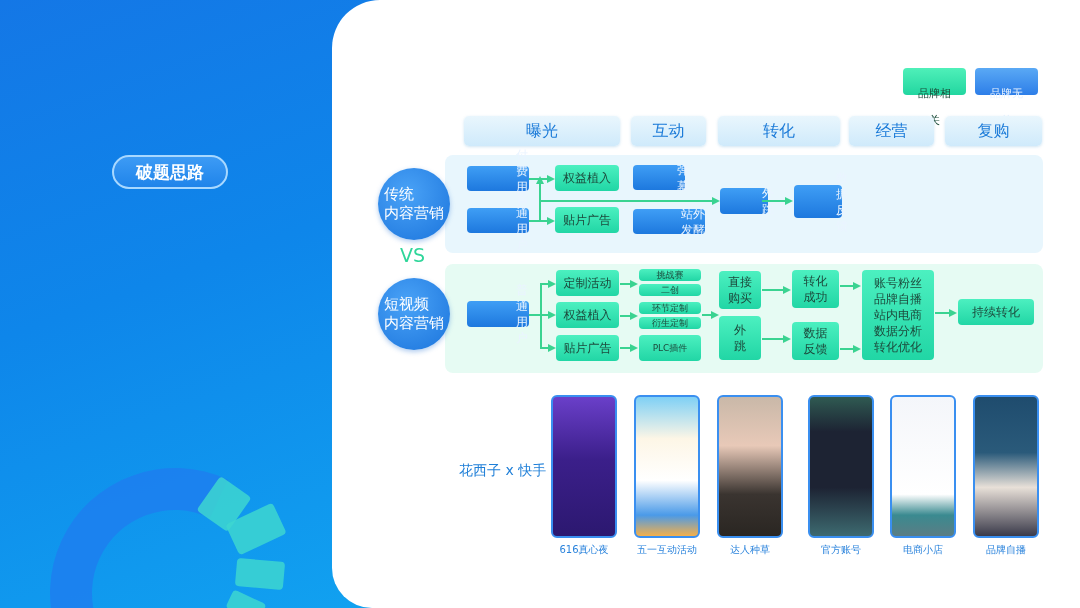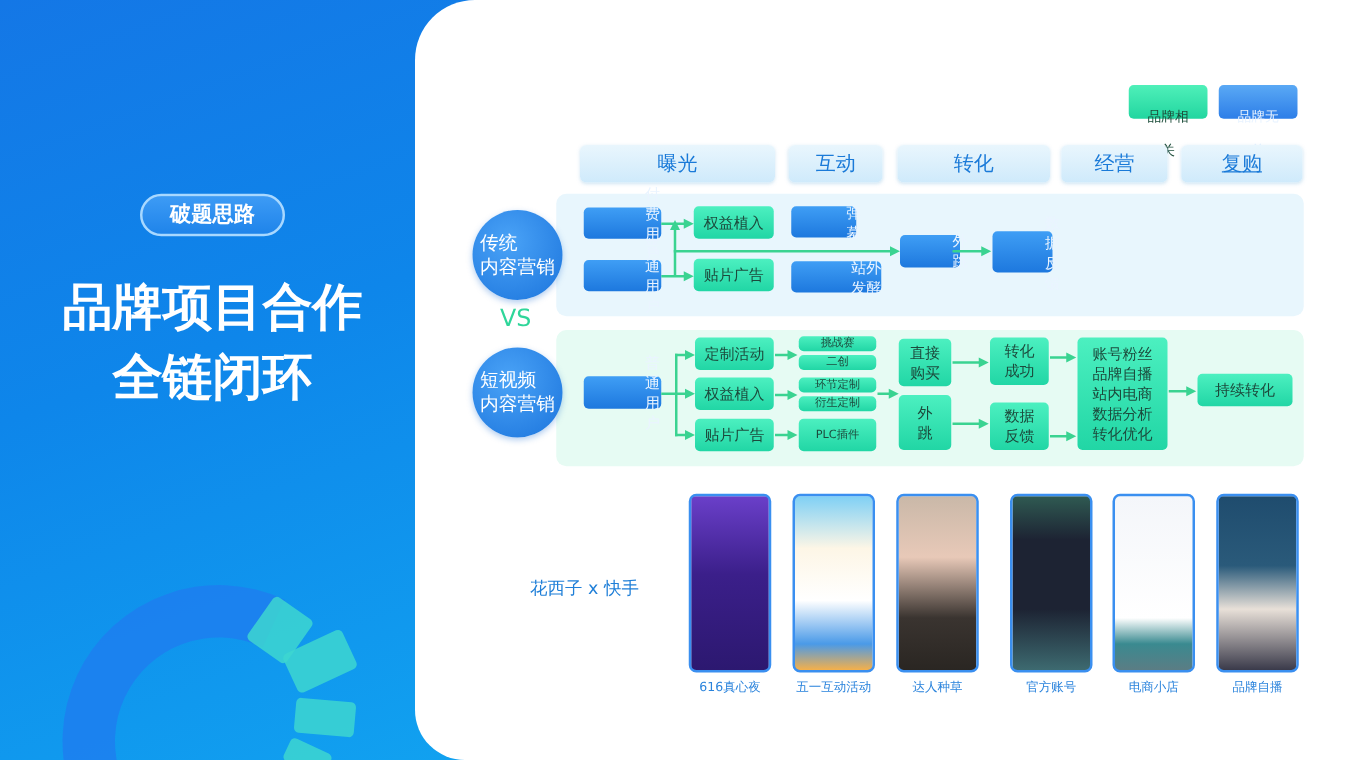--- a/index.html
+++ b/index.html
@@ -76,54 +76,50 @@
   .line { position: absolute; background: #3ad391; }
   .arrow {
     position: absolute; width: 0; height: 0;
     border-top: 4px solid transparent; border-bottom: 4px solid transparent; border-left: 8px solid #3ad391;
   }
   .arrow-up {
     position: absolute; width: 0; height: 0;
     border-left: 4px solid transparent; border-right: 4px solid transparent; border-bottom: 8px solid #3ad391;
   }
 
-  .case-label { position: absolute; left: 424px; top: 462px; color: #1f7fd8; font-size: 14px; }
+  .case-label { position: absolute; left: 459px; top: 462px; color: #1f7fd8; font-size: 14px; }
   .phone {
     position: absolute; top: 395px; width: 66px; height: 143px; border-radius: 6px;
     border: 2px solid #3a8ff0; overflow: hidden;
   }
   .phone-caption { position: absolute; top: 543px; width: 80px; text-align: center; color: #2a83dc; font-size: 10px; }
 </style>
 </head>
 <body>
 
 <div class="left-panel">
   <div class="deco-ring"></div>
   <div class="deco-bar" style="left:205px;top:483px;width:38px;height:42px;transform:rotate(35deg);"></div>
   <div class="deco-bar" style="left:230px;top:512px;width:52px;height:34px;transform:rotate(-25deg);"></div>
   <div class="deco-bar" style="left:236px;top:560px;width:48px;height:28px;transform:rotate(5deg);"></div>
   <div class="deco-bar" style="left:228px;top:596px;width:36px;height:20px;transform:rotate(25deg);"></div>
 
   <div class="tag-pill">破题思路</div>
-  <div class="main-title">
-    <div>品牌项目合作</div>
-    <div>全链闭环</div>
-  </div>
 </div>
 
 <div class="white-panel"></div>
 
 <div class="legend-btn legend-related">品牌相关</div>
 <div class="legend-btn legend-unrelated">品牌无关</div>
 
 <div class="stage" style="left:464px;width:156px;">曝光</div>
 <div class="stage" style="left:631px;width:75px;">互动</div>
 <div class="stage" style="left:718px;width:122px;">转化</div>
 <div class="stage" style="left:849px;width:85px;">经营</div>
-<div class="stage" style="left:945px;width:97px;text-decoration:underline;">复购</div>
+<div class="stage" style="left:945px;width:97px;">复购</div>
 
 <div class="band band-trad"></div>
 <div class="band band-short"></div>
 
 <div class="circle" style="top:168px;">
   <div>
       <div>传统</div>
       <div>内容营销</div>
     </div>
 </div>

